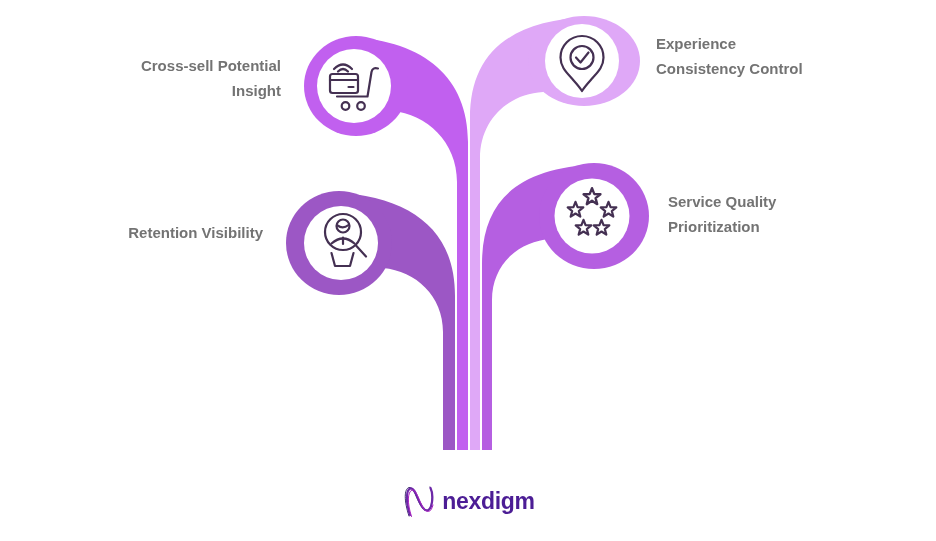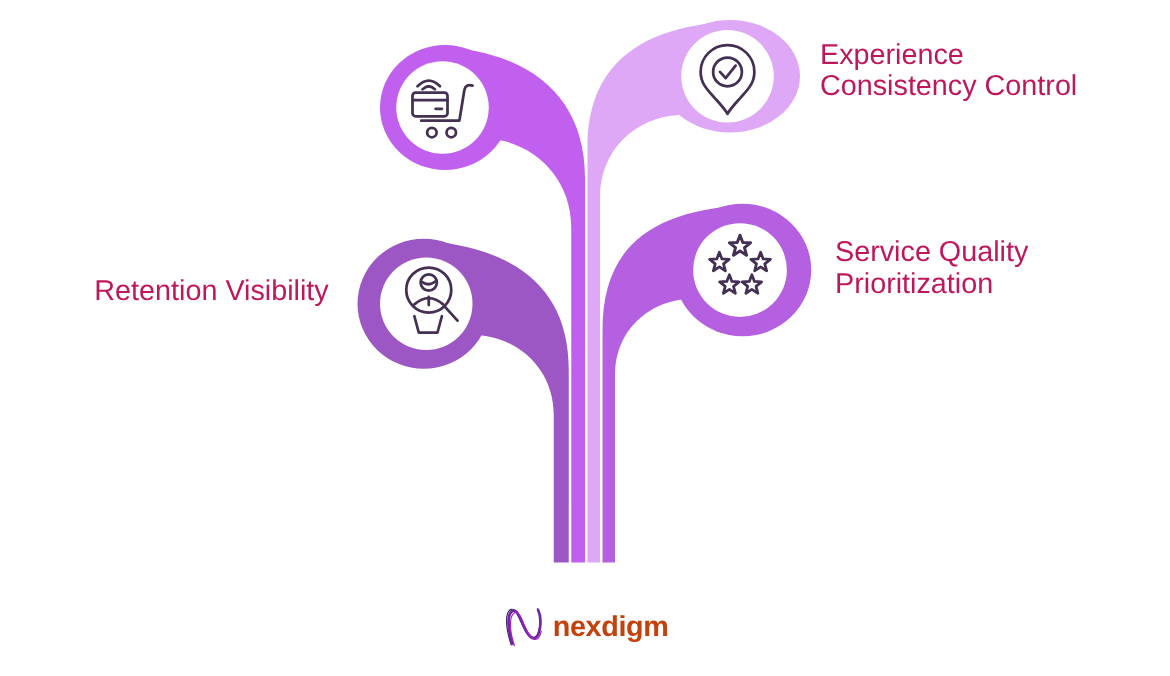--- a/index.html
+++ b/index.html
@@ -2,32 +2,32 @@
 <html><head>
 <meta charset="utf-8">
 <style>
   html,body{margin:0;padding:0;background:#ffffff;}
   .stage{
     position:relative;width:936px;height:541px;background:#ffffff;
     overflow:hidden;font-family:"Liberation Sans",sans-serif;
   }
   .layer{position:absolute;left:0;top:0;}
   .branch-label{
-    position:absolute;font-weight:400;font-size:23px;line-height:25px;
-    color:#be185d;white-space:nowrap;
+    position:absolute;font-weight:700;font-size:15px;line-height:25px;
+    color:#737373;white-space:nowrap;
   }
   .branch-label.align-right{text-align:right;}
   .label-line{display:block;}
   .icon-art{fill:none;stroke:#443052;stroke-width:2.2;stroke-linecap:round;stroke-linejoin:round;}
   .logo-row{
     position:absolute;left:0;top:479px;width:936px;height:44px;
     display:flex;align-items:center;justify-content:center;gap:7px;
   }
   .logo-text{
-    font-weight:700;font-size:23px;letter-spacing:-0.3px;color:#c2410c;
+    font-weight:700;font-size:23px;letter-spacing:-0.3px;color:#4c1d95;
   }
 </style>
 </head>
 <body>
 
 <div class="stage">
 
   <svg class="layer" width="936" height="541" viewBox="0 0 936 541">
 
     <g fill="#c160ef">
@@ -90,20 +90,24 @@
         </defs>
         <use href="#star" transform="translate(592,197) scale(1.08)"></use>
         <use href="#star" transform="translate(575.5,210)"></use>
         <use href="#star" transform="translate(608.5,210)"></use>
         <use href="#star" transform="translate(583.5,228)"></use>
         <use href="#star" transform="translate(601.5,228)"></use>
       </g>
     </g>
   </svg>
 
+  <div class="branch-label align-right" style="right:655px;top:53px;">
+    <span class="label-line">Cross-sell Potential</span>
+    <span class="label-line">Insight</span>
+  </div>
 
   <div class="branch-label" style="left:656px;top:31px;">
     <span class="label-line">Experience</span>
     <span class="label-line">Consistency Control</span>
   </div>
 
   <div class="branch-label" style="left:668px;top:189px;">
     <span class="label-line">Service Quality</span>
     <span class="label-line">Prioritization</span>
   </div>

